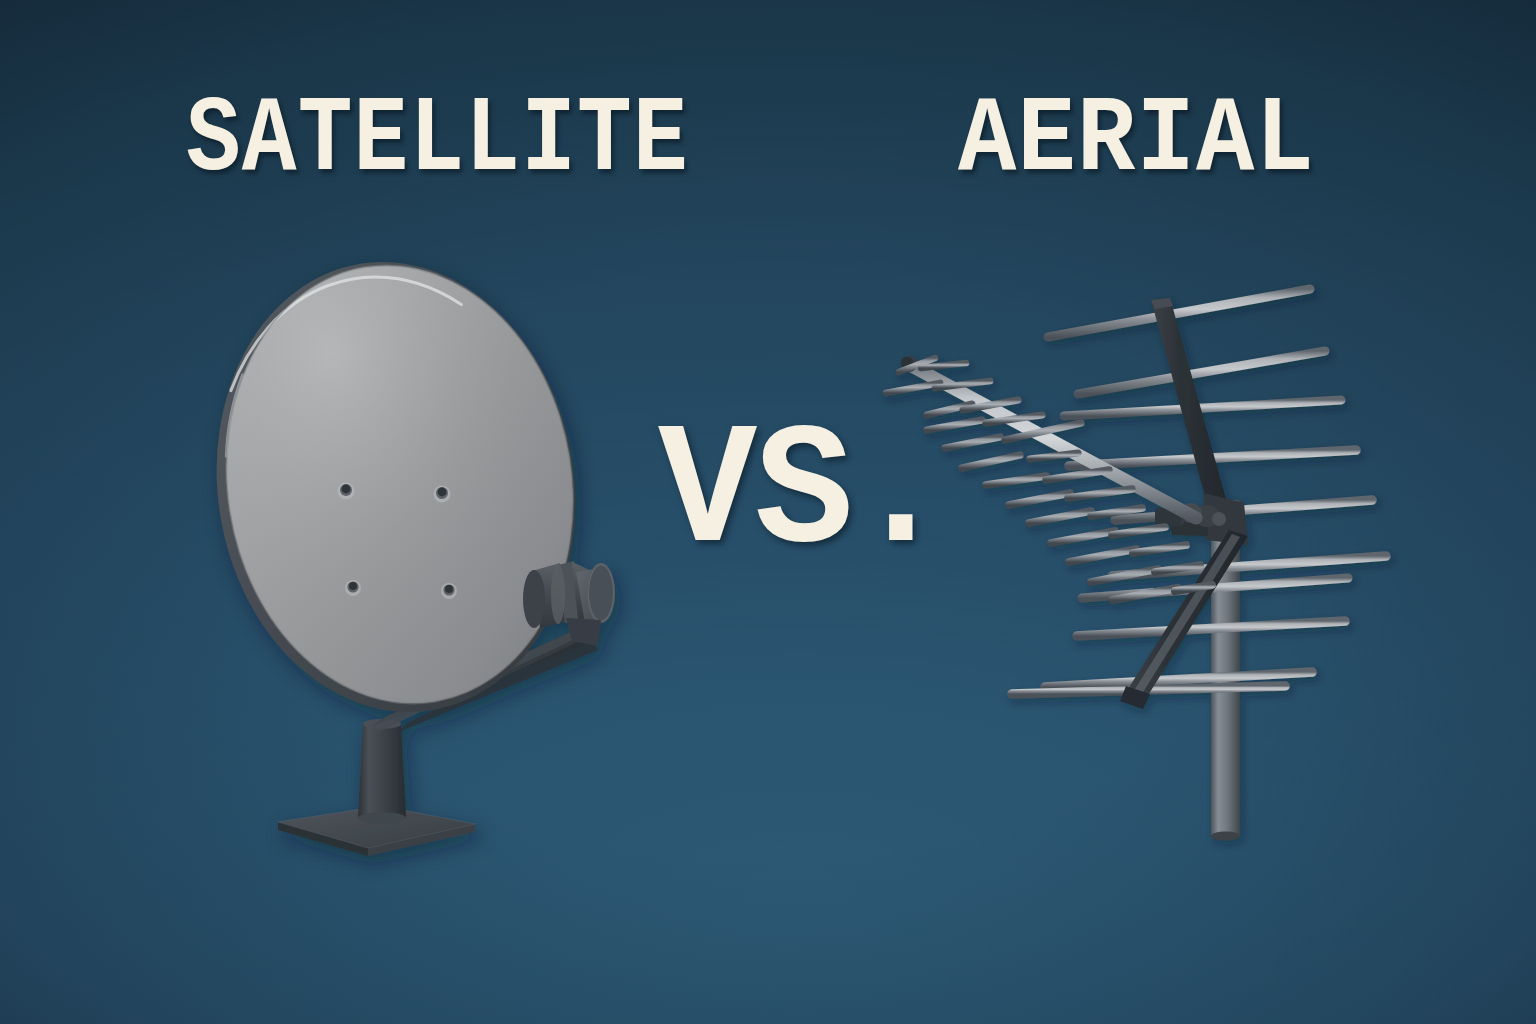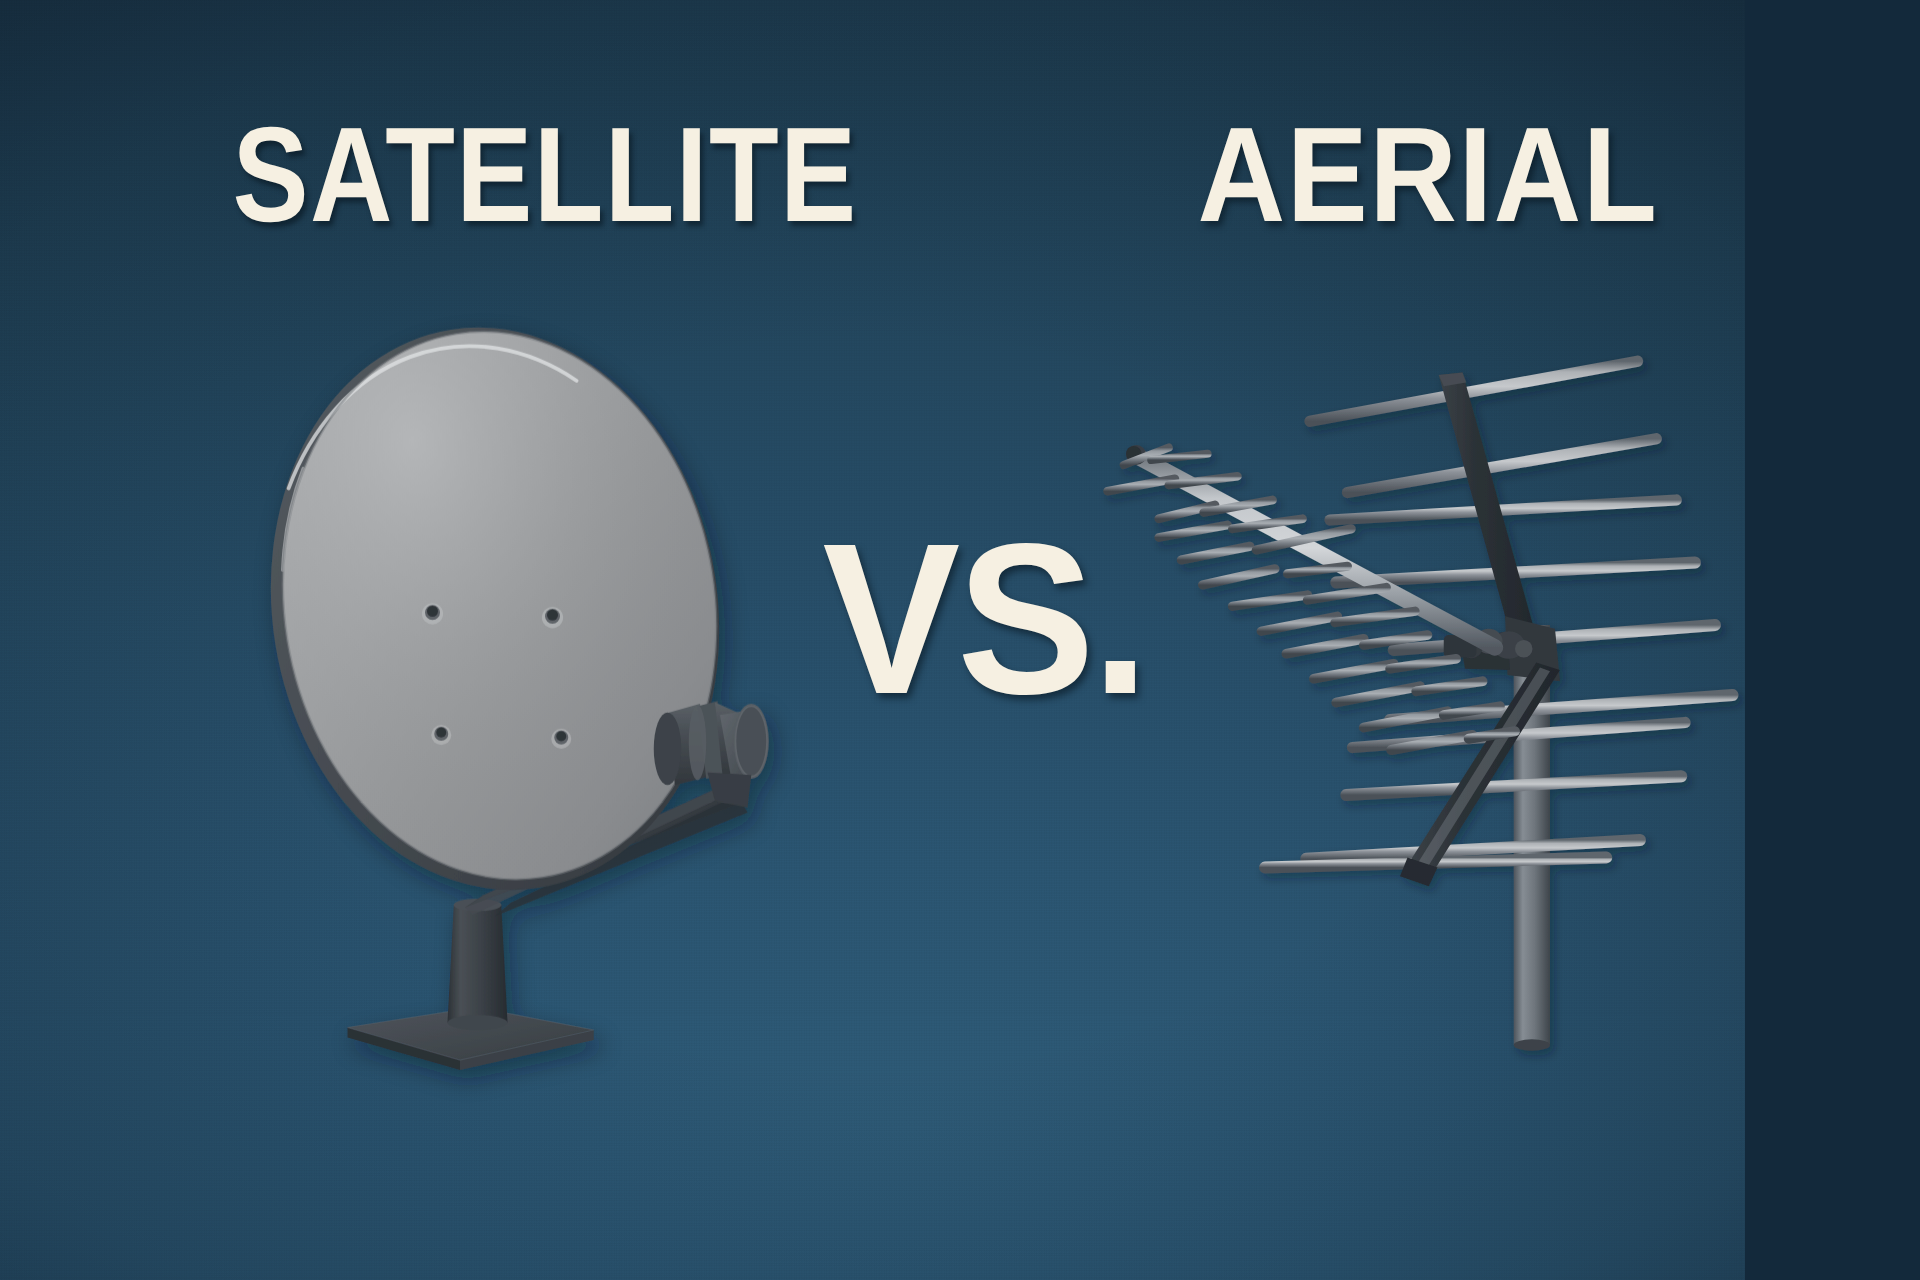--- a/index.html
+++ b/index.html
@@ -3,24 +3,24 @@
 <meta charset="utf-8">
 <title>Satellite vs Aerial</title>
 <style>
   html, body {
     margin: 0;
     padding: 0;
     background: #13293b;
   }
   #stage {
     position: relative;
-    width: 1396px;
+    width: 1536px;
     height: 1024px;
     overflow: hidden;
-    font-family: Liberation Sans, sans-serif;
+    font-family: Liberation Mono, monospace;
     background: #6d28d9;
   }
   .bg-layer {
     position: absolute;
     inset: 0;
   }
   .bg-base {
     background: radial-gradient(ellipse 130% 95% at 52% 88%,
                   #2d5975 0%,
                   #2a5470 22%,

